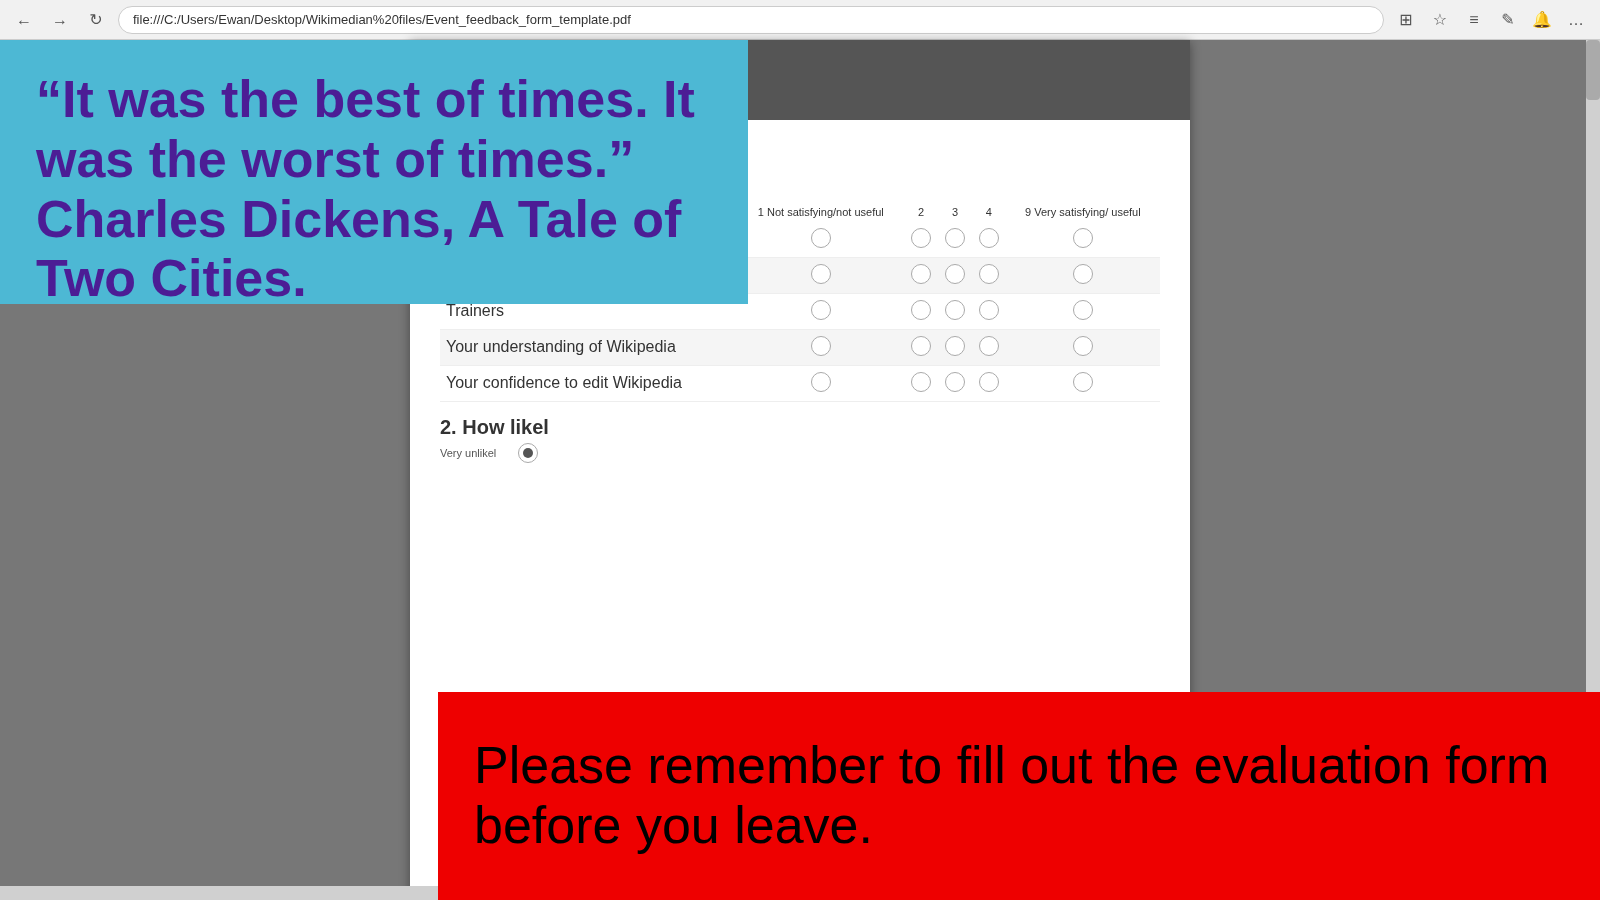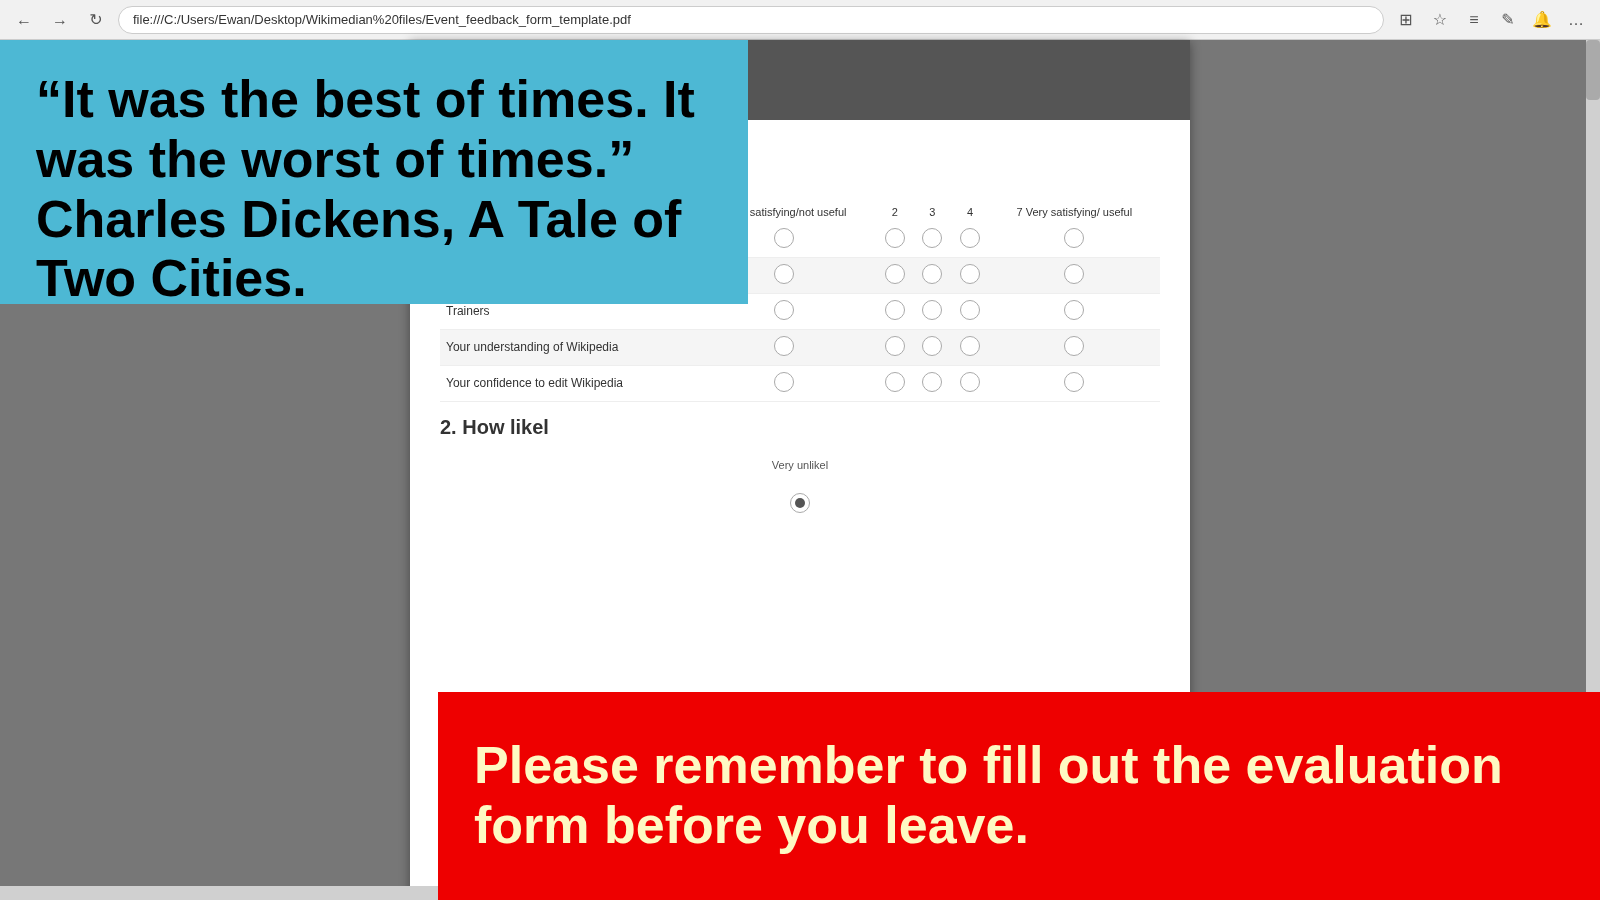--- a/index.html
+++ b/index.html
@@ -140,21 +140,21 @@
     }
     .rating-table td {
       padding: 6px 4px;
       text-align: center;
       border-bottom: 1px solid #eee;
     }
     .rating-table td:first-child {
       text-align: left;
       padding-left: 6px;
       color: #333;
-      font-size: 12px;
+      font-size: 16px;
     }
     .rating-table tr:nth-child(even) td {
       background: #f5f5f5;
     }
     .radio-circle {
       width: 20px; height: 20px;
       border-radius: 50%;
       border: 1.5px solid #aaa;
       display: inline-block;
       background: white;
@@ -182,22 +182,21 @@
     }
     .q2-title {
       font-size: 20px;
       font-weight: bold;
       margin-bottom: 4px;
     }
     .q2-scale {
       display: flex;
       align-items: center;
       gap: 22px;
-      margin-top: 20px;
-      flex-direction: column;
+      margin-top: 4px;
     }
     .q2-scale-label {
       font-size: 11px;
       color: #555;
     }
     .q2-radio {
       width: 20px; height: 20px;
       border-radius: 50%;
       border: 1.5px solid #aaa;
       background: white;
@@ -233,41 +232,41 @@
       left: 0;
       width: 748px;
       height: 264px;
       background: #4db8d4;
       padding: 30px 36px;
       z-index: 20;
     }
     .quote-text {
       font-size: 52px;
       font-weight: bold;
-      color: #000000;
+      color: #4c1d95;
       line-height: 1.15;
     }
 
     
     .reminder-banner {
       position: absolute;
       bottom: 0;
       left: 438px;
       right: 0;
       height: 208px;
       background: #e00;
       padding: 24px 36px;
       z-index: 20;
       display: flex;
       align-items: center;
     }
     .reminder-text {
       font-size: 52px;
-      font-weight: bold;
-      color: #fef9c3;
+      font-weight: normal;
+      color: #000000;
       line-height: 1.15;
     }
 
     
     .scrollbar-track {
       position: absolute;
       right: 0;
       top: 0;
       width: 14px;
       height: 100%;
@@ -330,21 +329,21 @@
           <span>1. Please rate the quality of the following.</span>
         </div>
         <table class="rating-table">
           <thead>
             <tr>
               <th></th>
               <th>1 Not satisfying/not useful</th>
               <th>2</th>
               <th>3</th>
               <th>4</th>
-              <th>7 Very satisfying/ useful</th>
+              <th>9 Very satisfying/ useful</th>
             </tr>
           </thead>
           <tbody id="rating-table-body">
           <tr>
                 <td>The workshop in general</td>
                 <td><div class="radio-circle"></div></td>
                 <td><div class="radio-circle"></div></td>
                 <td><div class="radio-circle"></div></td>
                 <td><div class="radio-circle"></div></td>
                 <td><div class="radio-circle"></div></td>

